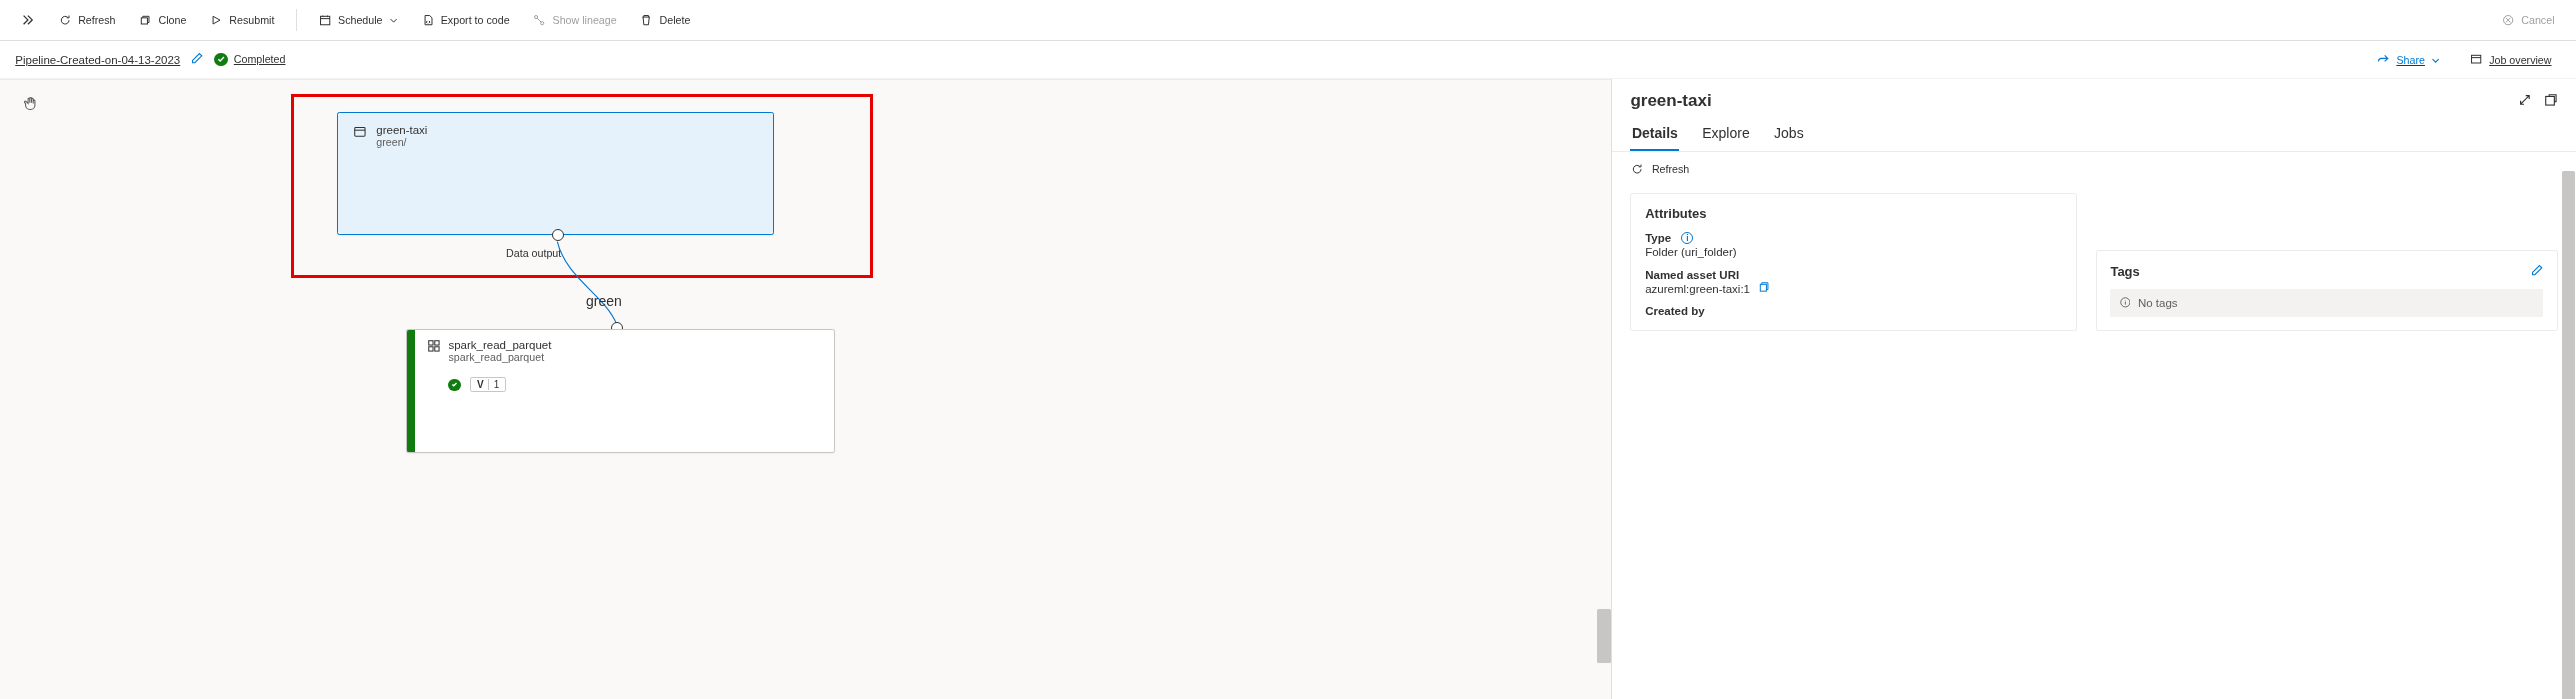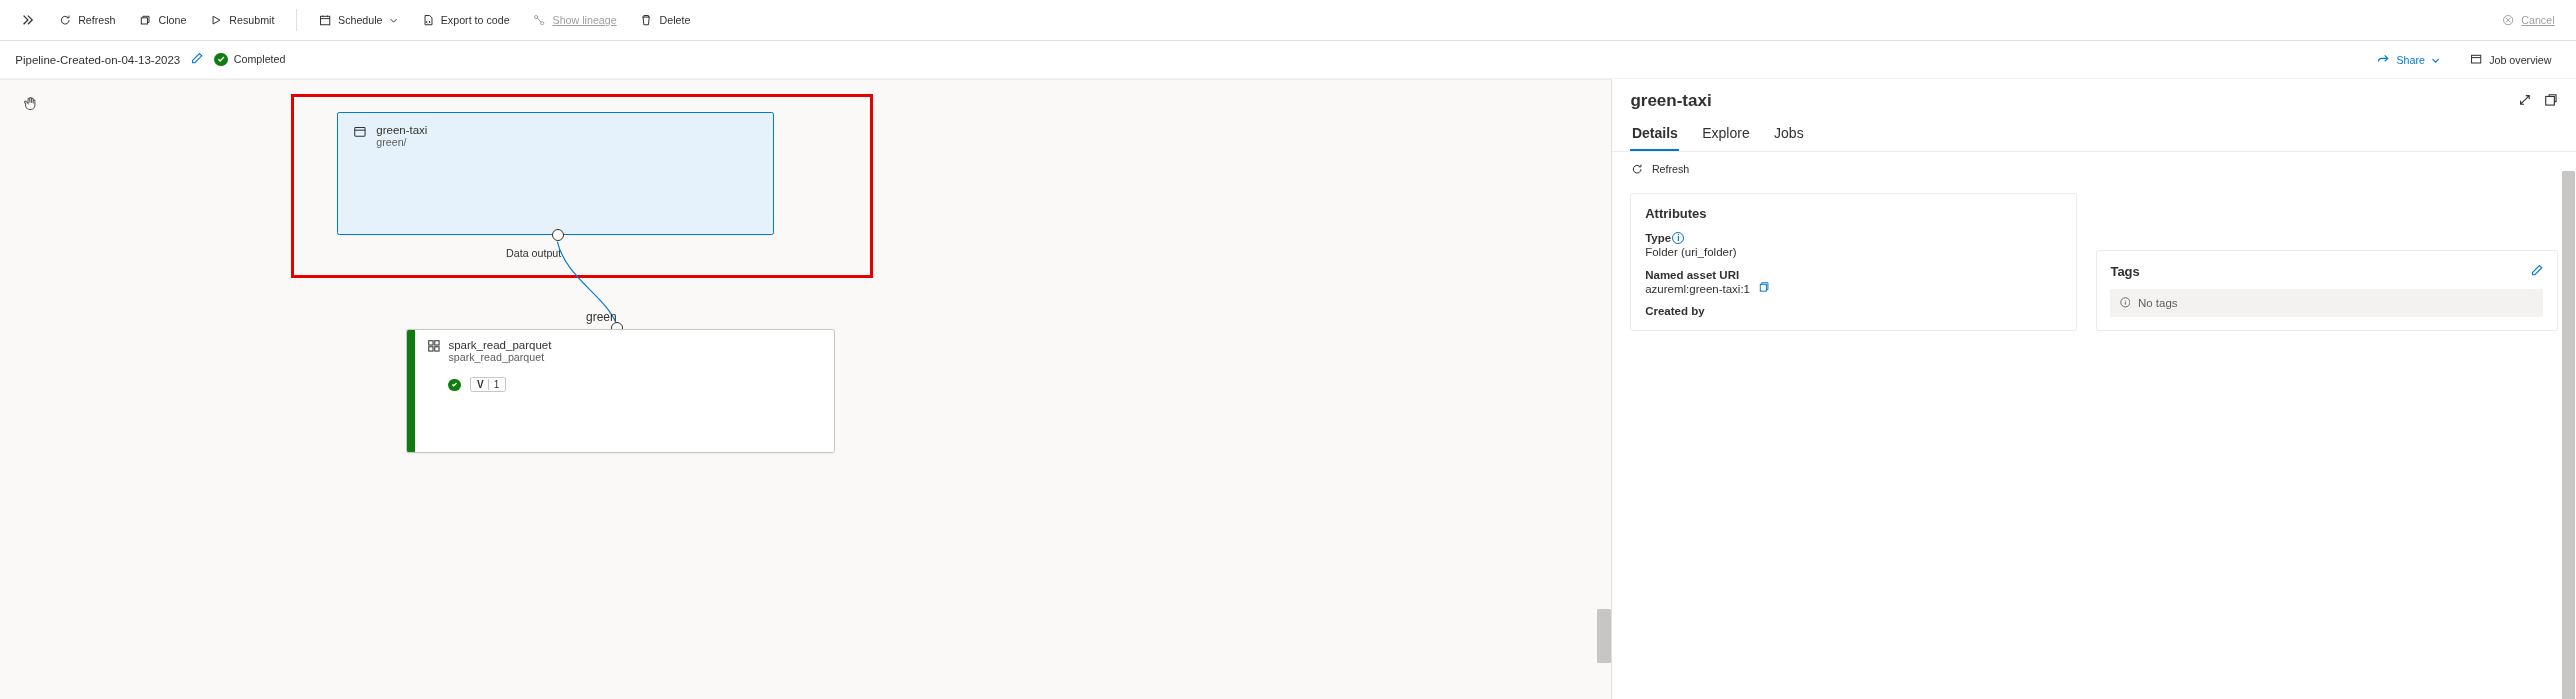--- a/index.html
+++ b/index.html
@@ -10,29 +10,29 @@
   }
   .toolbar {
     display: flex; align-items: center; height: 41px; padding: 0 12.3px;
     border-bottom: 0.8px solid #e1dfdd; gap: 4.6px;
   }
   .tb-btn {
     display: inline-flex; align-items: center; gap: 6.1px; height: 27.6px;
     padding: 0 9.2px; border-radius: 1.5px; cursor: pointer; color: #323130;
     font-size: 10.7px;
   }
-  .tb-btn.disabled { color: #a19f9d; cursor: default; text-decoration: underline; }
+  .tb-btn.disabled { color: #a19f9d; cursor: default; }
   .tb-sep { width: 0.8px; height: 21.4px; background: #e1dfdd; margin: 0 7.7px; }
   .tb-spacer { flex: 1; }
   .icon { width: 13.8px; height: 13.8px; flex: 0 0 13.8px; display: inline-flex; align-items: center; justify-content: center; }
   .chevron { width: 9.2px; height: 9.2px; }
 
   .infobar {
     display: flex; align-items: center; height: 38px; padding: 0 15.3px;
-    border-bottom: 0.8px solid #f3f2f1; gap: 10.7px;
+    border-bottom: 0.8px solid #f3f2f1; gap: 10.7px; text-decoration: underline;
   }
   .pipeline-name { font-size: 11.5px; }
   .edit-pencil { color: #0078d4; }
   .status-pill { display: inline-flex; align-items: center; gap: 6.1px; }
   .status-ok { width: 13.8px; height: 13.8px; background: #107c10; border-radius: 50%; display: inline-flex; align-items: center; justify-content: center; }
 
   .main { display: flex; height: calc(699px - 41px - 38px); position: relative; }
 
   .canvas {
     flex: 1; position: relative; background: #faf9f8;
@@ -48,21 +48,21 @@
     position: absolute; background: #fff; border: 0.8px solid #c8c6c4; border-radius: 2.3px;
     box-shadow: 0 0.8px 1.5px rgba(0,0,0,0.05);
   }
   .node.selected { border: 1.5px solid #0078d4; background: #e6f2fb; }
   .node-green-taxi { left: 337px; top: 32px; width: 437px; height: 123px; padding: 10.7px 15.3px; display:flex; gap:9.2px; }
   .node-title { font-weight: 400; font-size: 11.5px; }
   .node-sub { font-size: 10.7px; color: #605e5c; }
   .data-output-label { position: absolute; left: 506px; top: 167px; font-size: 10.7px; color: #323130; }
   .port { position: absolute; width: 12.3px; height: 12.3px; border: 0.8px solid #323130; background: #fff; border-radius: 50%; }
   .port-out { left: 552px; top: 149px; }
-  .edge-label { position: absolute; left: 586px; top: 230px; font-size: 12px; color: #323130; }
+  .edge-label { position: absolute; left: 586px; top: 213px; font-size: 14px; color: #323130; }
   .port-in { left: 611px; top: 242px; }
   svg.edge { position:absolute; left:0; top:0; overflow:visible; pointer-events:none; }
 
   .node-spark { left: 406px; top: 249px; width: 429px; height: 124px; padding: 0; display:flex; }
   .node-spark .bar { width: 7.7px; background: #107c10; align-self: stretch; border-radius: 1.5px 0 0 1.5px; }
   .node-spark .body { padding: 9.2px 12.3px; flex:1; }
   .v-badge { display:inline-flex; align-items:center; border:0.8px solid #c8c6c4; border-radius:2.3px; padding: 0.8px 6.1px; font-size:10px; gap:4.6px; margin-top:7.7px; }
   .v-badge .sep { border-left:0.8px solid #c8c6c4; height:10.7px; }
   .ok-small { width:12.3px; height:12.3px; background:#107c10; border-radius:50%; display:inline-flex; align-items:center; justify-content:center; margin-right:6.1px; vertical-align:middle; }
 
@@ -77,21 +77,21 @@
   .side-icons { display:flex; gap:12.3px; color:#323130; }
   .tabs { display:flex; gap:21.4px; padding: 7.7px 18.4px 0 18.4px; border-bottom:0.8px solid #edebe9; }
   .tab { padding: 6.1px 1.5px 7.7px 1.5px; cursor:pointer; font-size:14px; color:#323130; }
   .tab.active { border-bottom: 2.3px solid #0078d4; font-weight:600; }
   .side-refresh { display:flex; align-items:center; gap:7.7px; padding: 10.7px 18.4px; }
   .cards { display:flex; gap:18.4px; padding: 6.1px 18.4px; align-items:flex-end; }
   .card { border:0.8px solid #edebe9; border-radius:2.3px; padding:12.3px 13.8px; }
   .card.attr { flex:1; }
   .card.tags, .card.desc { width: 462px; }
   .card h3 { margin:0 0 10.7px 0; font-size:13px; font-weight:600; }
-  .field-label { font-weight:600; font-size:11.5px; display:inline-flex; align-items:center; gap:1px; }
+  .field-label { font-weight:600; font-size:11.5px; display:inline-flex; align-items:center; gap:10px; }
   .field-val { font-size:11.5px; margin: 1.5px 0 10.7px 0; }
   .info-circle { width:12.3px; height:12.3px; border:0.8px solid #0078d4; border-radius:50%; display:inline-flex; align-items:center; justify-content:center; color:#0078d4; font-size:8.4px; }
   .copy { color:#0078d4; margin-left:4.6px; }
   .muted-row { background:#f3f2f1; padding:7.7px 9.2px; display:flex; align-items:center; gap:7.7px; color:#605e5c; font-size:11.5px; border-radius:1.5px; }
   .pencil-right { float:right; color:#0078d4; }
   .right-col { display:flex; flex-direction:column; gap:18.4px; }
   .side-scroll { position:absolute; right:1.5px; top:92px; width:12.3px; height:529px; background:#c8c6c4; border-radius:1.5px; }
 </style>
 </head>
 <body>

